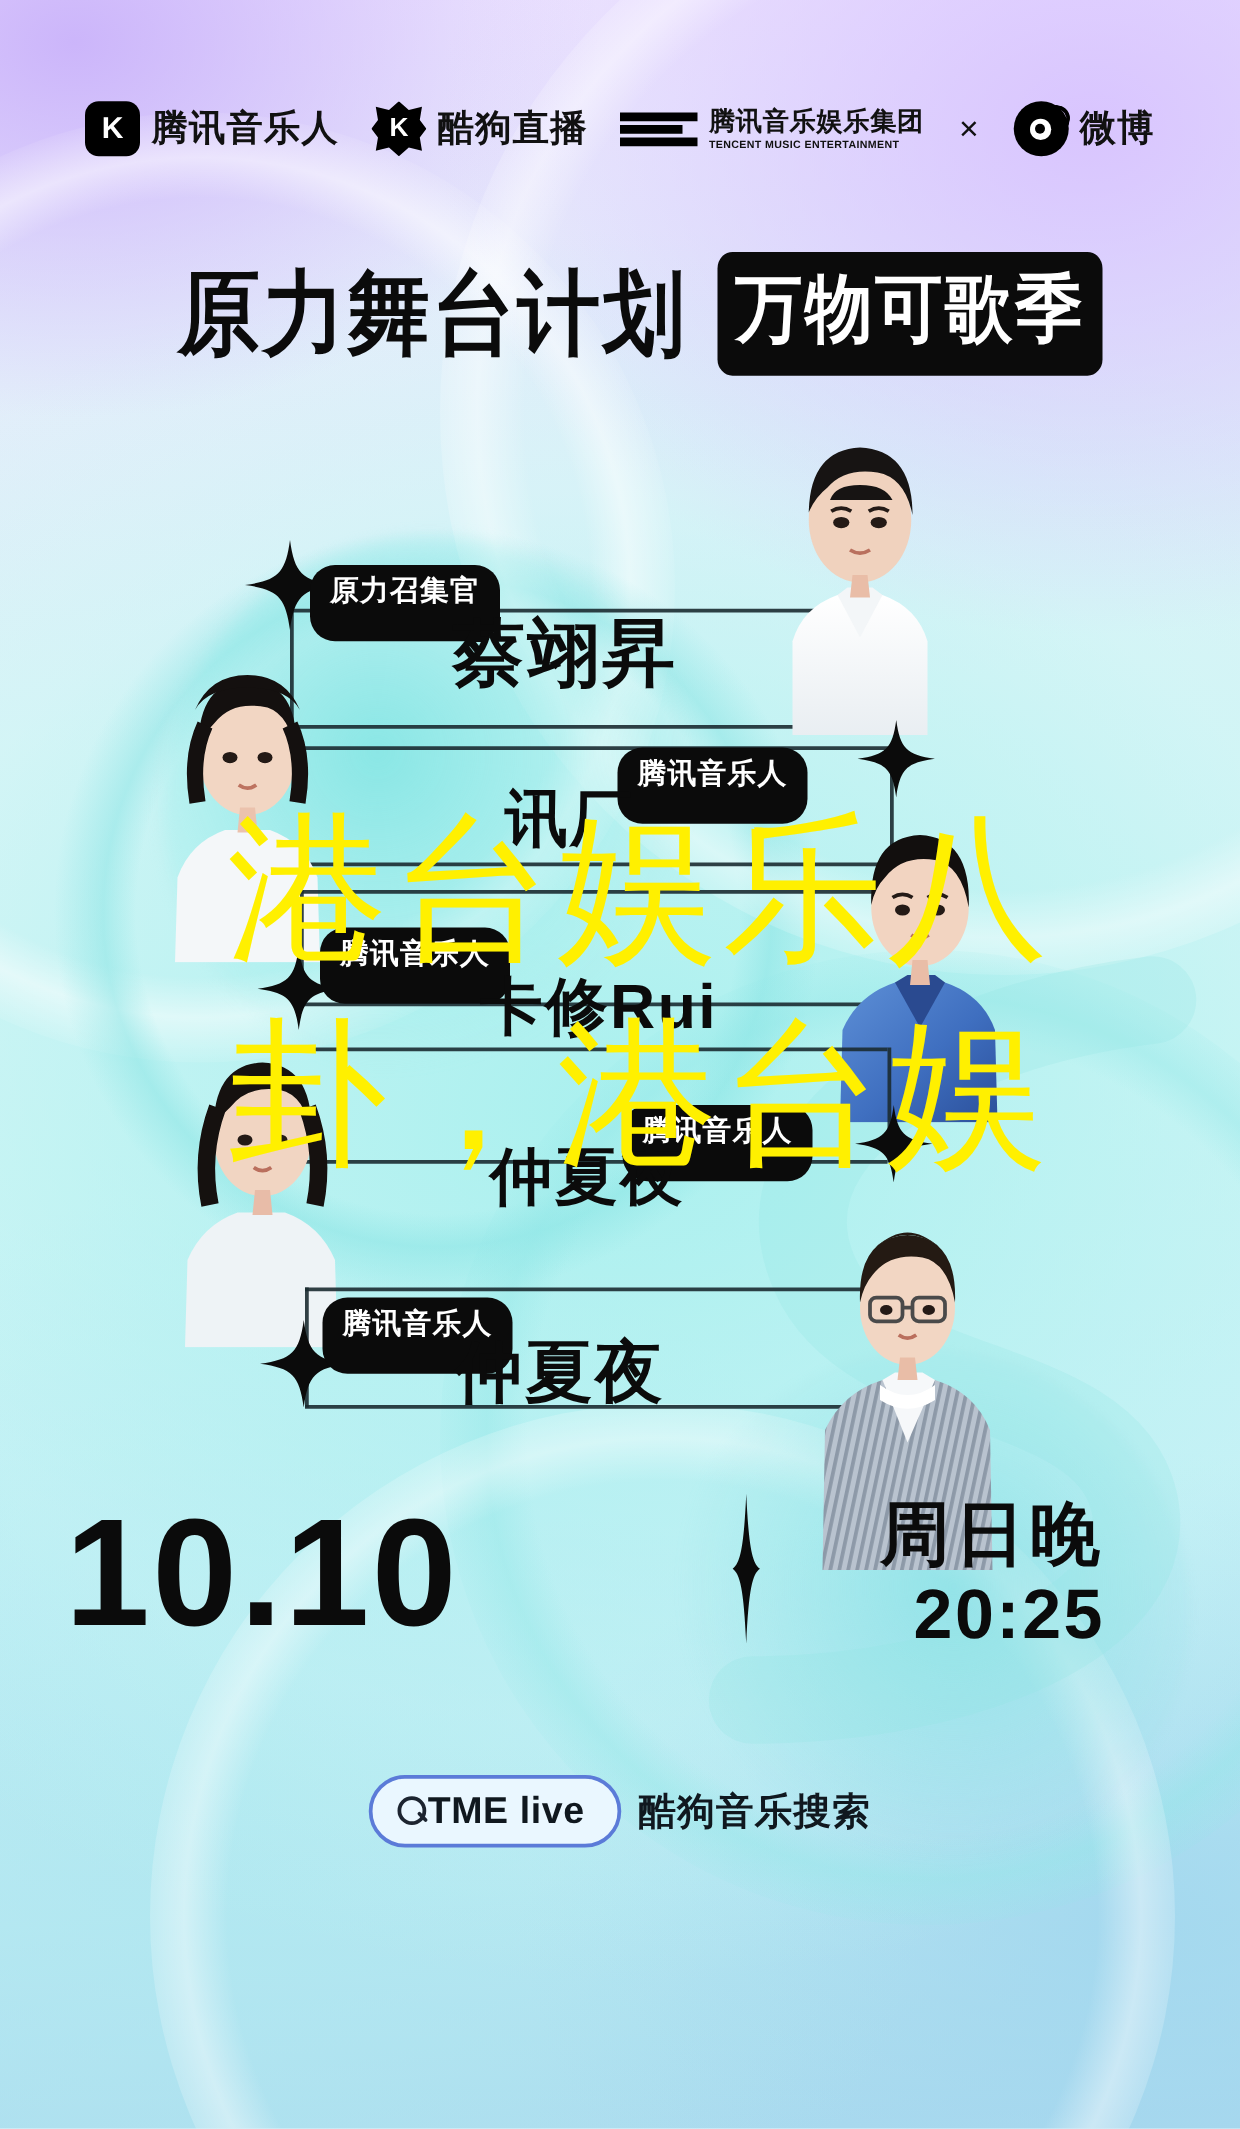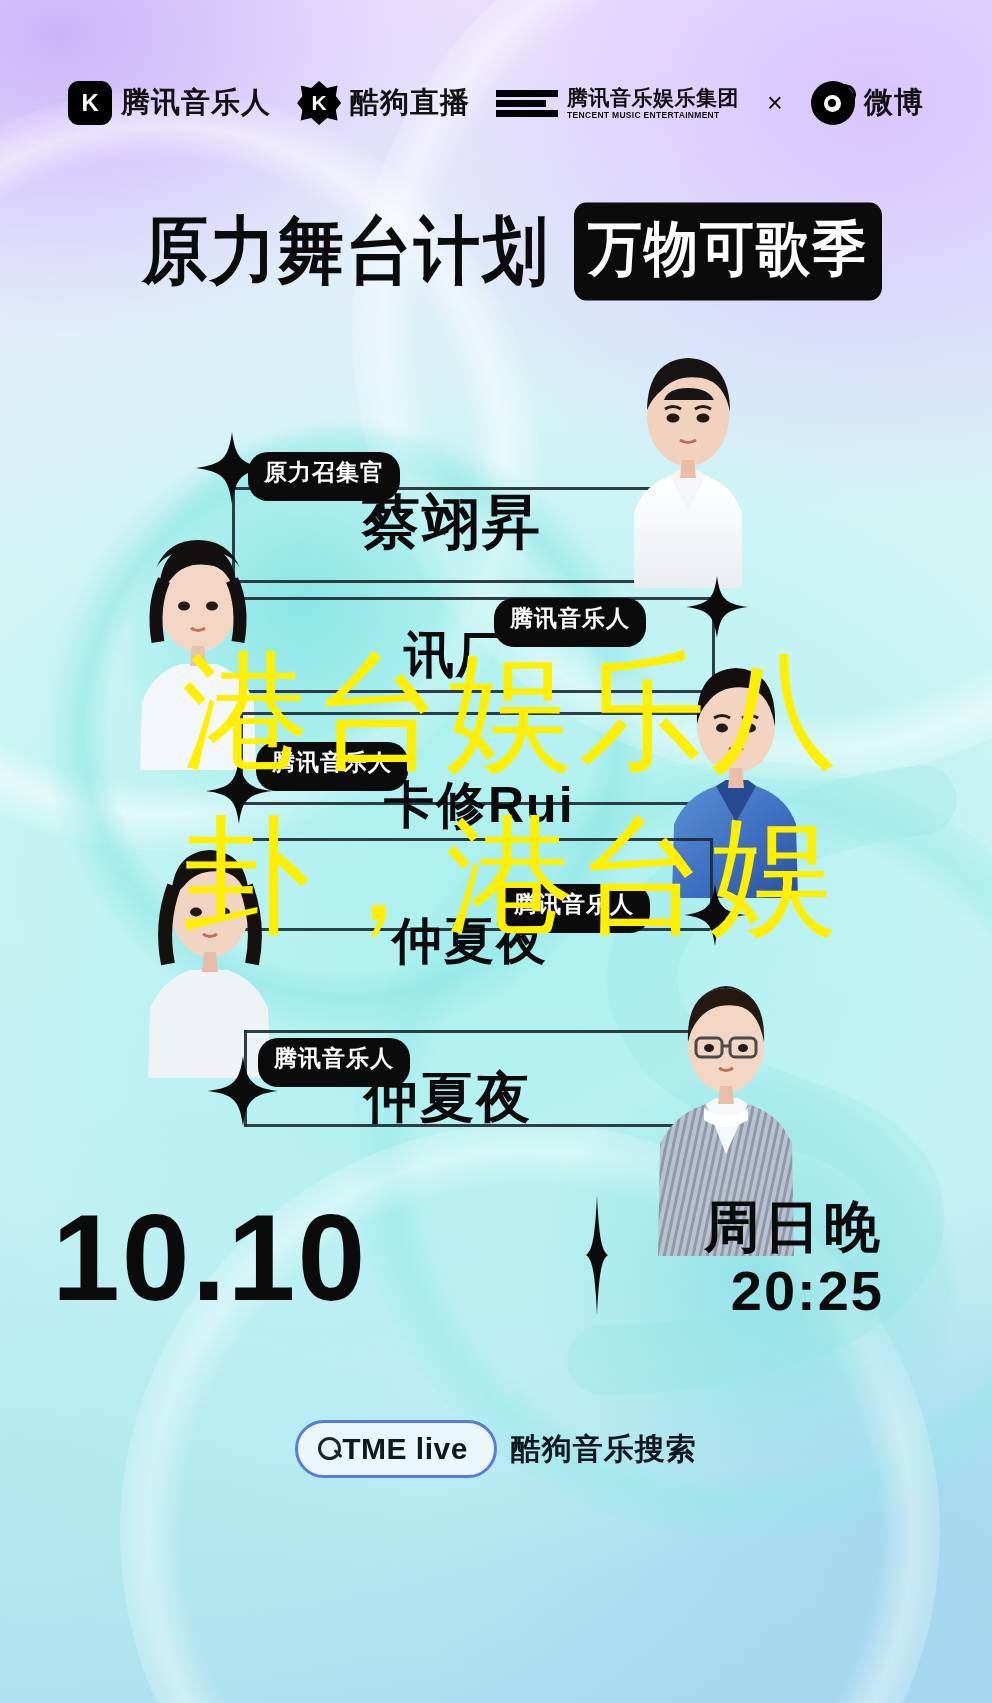--- a/index.html
+++ b/index.html
@@ -60,21 +60,21 @@
   .tme-en{font-size:8.5px;font-weight:bold;color:#111;letter-spacing:.3px;margin-top:3px;}
   .x-mark{font-size:27px;color:#111;font-weight:300;margin:0 2px;}
   .wb-circle{width:44px;height:44px;border-radius:50%;background:#000;position:relative;display:flex;align-items:center;justify-content:center;}
   .wb-circle .eye{width:17px;height:17px;border-radius:50%;background:#fff;position:relative;}
   .wb-circle .eye:after{content:"";position:absolute;left:4px;top:4px;width:8px;height:8px;border-radius:50%;background:#000;}
   .wb-circle .wave{position:absolute;right:-1px;top:3px;width:16px;height:16px;border:3px solid #000;border-left-color:transparent;border-bottom-color:transparent;border-radius:50%;transform:rotate(10deg);}
 
   
   .headline{
     position:absolute;left:0;right:0;top:206px;
-    display:flex;align-items:center;justify-content:center;gap:24px;padding-left:32px;
+    display:flex;justify-content:center;gap:24px;padding-left:32px;
   }
   .h-main{
     font-size:66px;font-weight:bold;color:#0b0b0b;letter-spacing:2px;
     font-family:"Liberation Sans","DejaVu Sans",sans-serif;
     transform:scaleY(1.12);
   }
   .h-badge{
     background:#0b0b0b;color:#fff;font-size:54px;font-weight:bold;letter-spacing:2px;
     border-radius:12px;padding:6px 14px 10px;transform:scaleY(1.1);
   }
@@ -85,21 +85,21 @@
   }
 
   
   .row{position:absolute;}
   .rowline{
     position:absolute;height:3px;background:#1b2b31;opacity:.9;
   }
   .vline{position:absolute;width:3px;background:#1b2b31;opacity:.9;}
   .tag{
     position:absolute;background:#0b0b0b;color:#fff;border-radius:20px;
-    font-size:23px;font-weight:bold;letter-spacing:1px;padding:5px 16px 13px;white-space:nowrap;
+    font-size:23px;font-weight:bold;letter-spacing:1px;padding:5px 16px 25px;white-space:nowrap;
   }
   .aname{
     position:absolute;color:#0b0b0b;font-weight:bold;letter-spacing:2px;white-space:nowrap;
   }
   .spark{position:absolute;pointer-events:none;}
 
   
   .portrait{position:absolute;overflow:hidden;}
 
   

